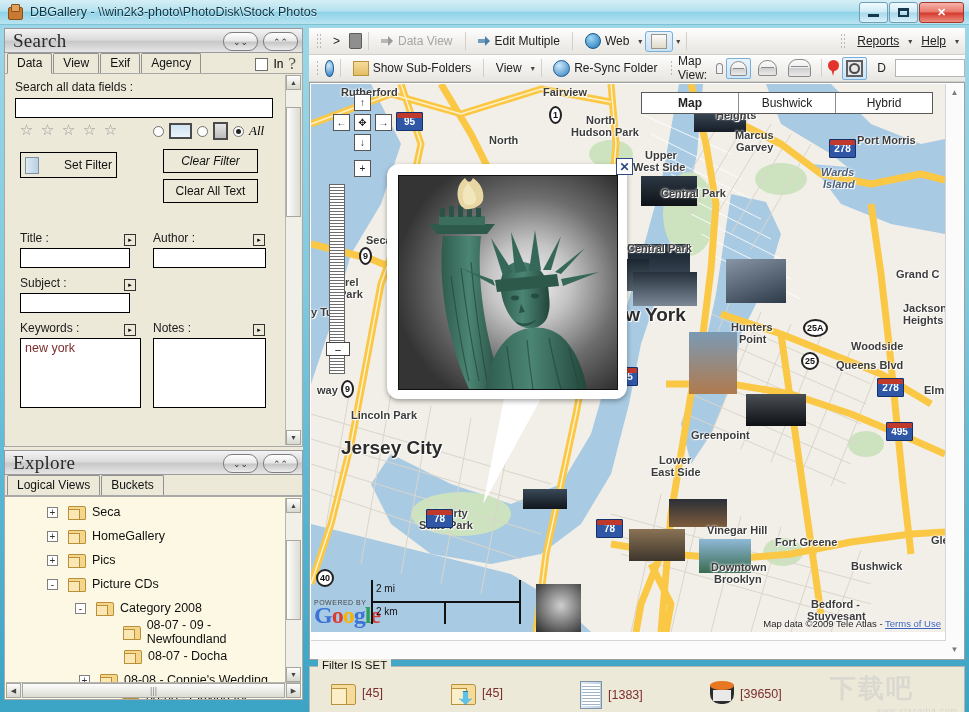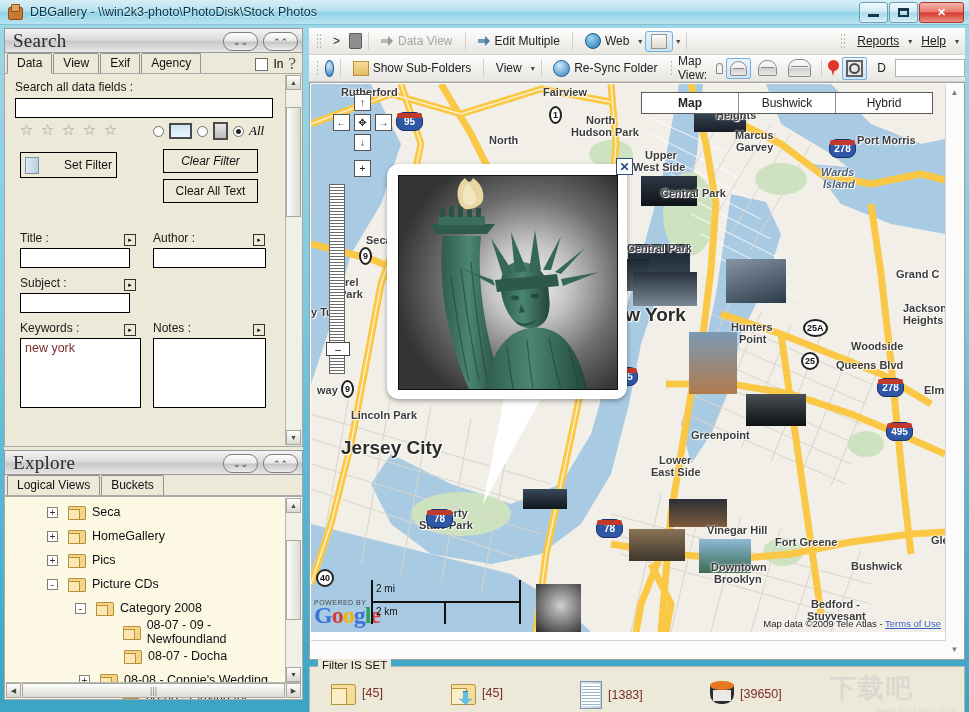--- a/index.html
+++ b/index.html
@@ -188,21 +188,21 @@
   #mapvsb{position:absolute;right:1px;top:1px;width:17px;bottom:1px;background:#fbfbfb;border-left:1px solid #d5d5d5;}
   #mapvsb .arr{height:17px;display:flex;align-items:center;justify-content:center;font-size:8px;color:#7b7b7b;}
   #maphsb{position:absolute;left:1px;right:18px;bottom:1px;height:17px;background:#fbfbfb;border-top:1px solid #d5d5d5;}
 
   .maplbl{position:absolute;color:#3c3c3c;font-size:11px;font-weight:bold;text-shadow:0 0 3px #fff,0 0 2px #fff,1px 1px 0 #fff;line-height:12px;white-space:nowrap;pointer-events:none;}
   .maplbl.big{font-size:19px;color:#2b2b2b;}
   .maplbl.wat{font-style:italic;color:#50627a;}
   .shield{position:absolute;background:#fff;border:2px solid #222;border-radius:3px;font-size:9px;font-weight:bold;
     color:#111;display:flex;align-items:center;justify-content:center;padding:0 2px;height:14px;}
   .shield.oval{border-radius:50%/50%;}
-  .ishield{position:absolute;width:25px;height:17px;background:#2f57a6;border:1px solid #16306d;border-radius:8px;
+  .ishield{position:absolute;width:25px;height:17px;background:#2f57a6;border:1px solid #16306d;border-radius:1px;
     color:#fff;font-weight:bold;font-size:10px;display:flex;align-items:center;justify-content:center;}
   .ishield:before{content:"";position:absolute;left:0;right:0;top:0;height:5px;background:#c0392b;border-radius:2px 2px 0 0;}
   .thumbpic{position:absolute;border:0;}
   
   #maptypes{position:absolute;right:12px;top:8px;display:flex;border:1px solid #5a5a5a;background:#fff;}
   #maptypes .mt{padding:3px 0;width:96px;text-align:center;font-size:12px;color:#222;border-right:1px solid #8d8d8d;}
   #maptypes .mt:last-child{border-right:none;}
   #maptypes .mt.active{font-weight:bold;}
   
   #panctl{position:absolute;left:22px;top:10px;width:60px;}

